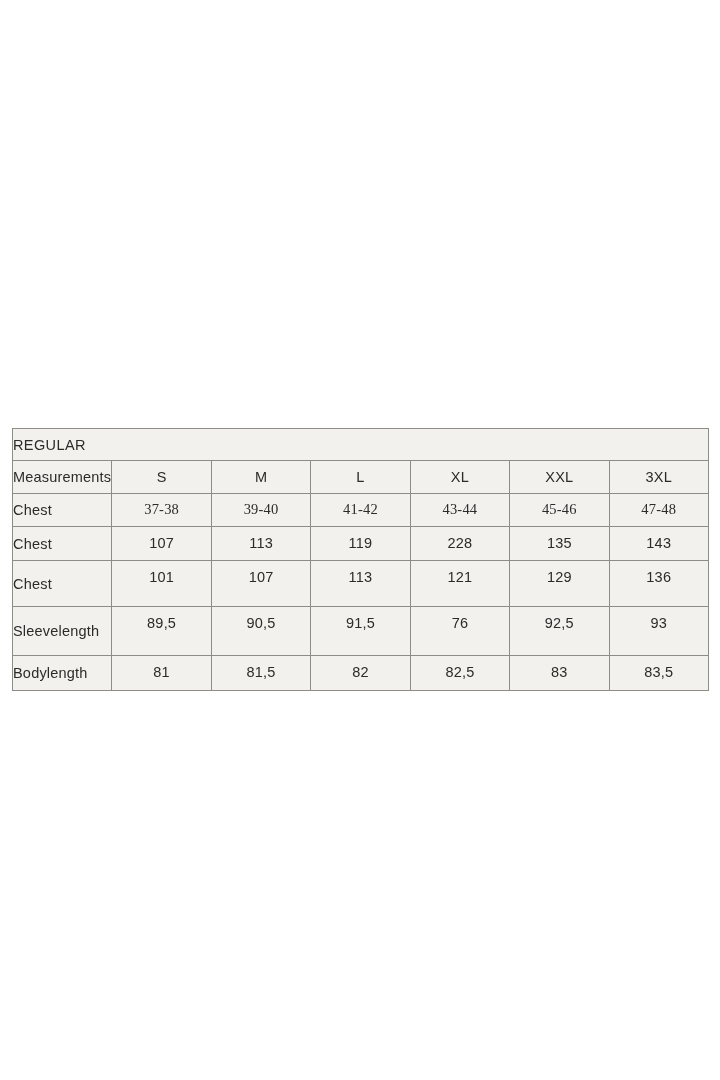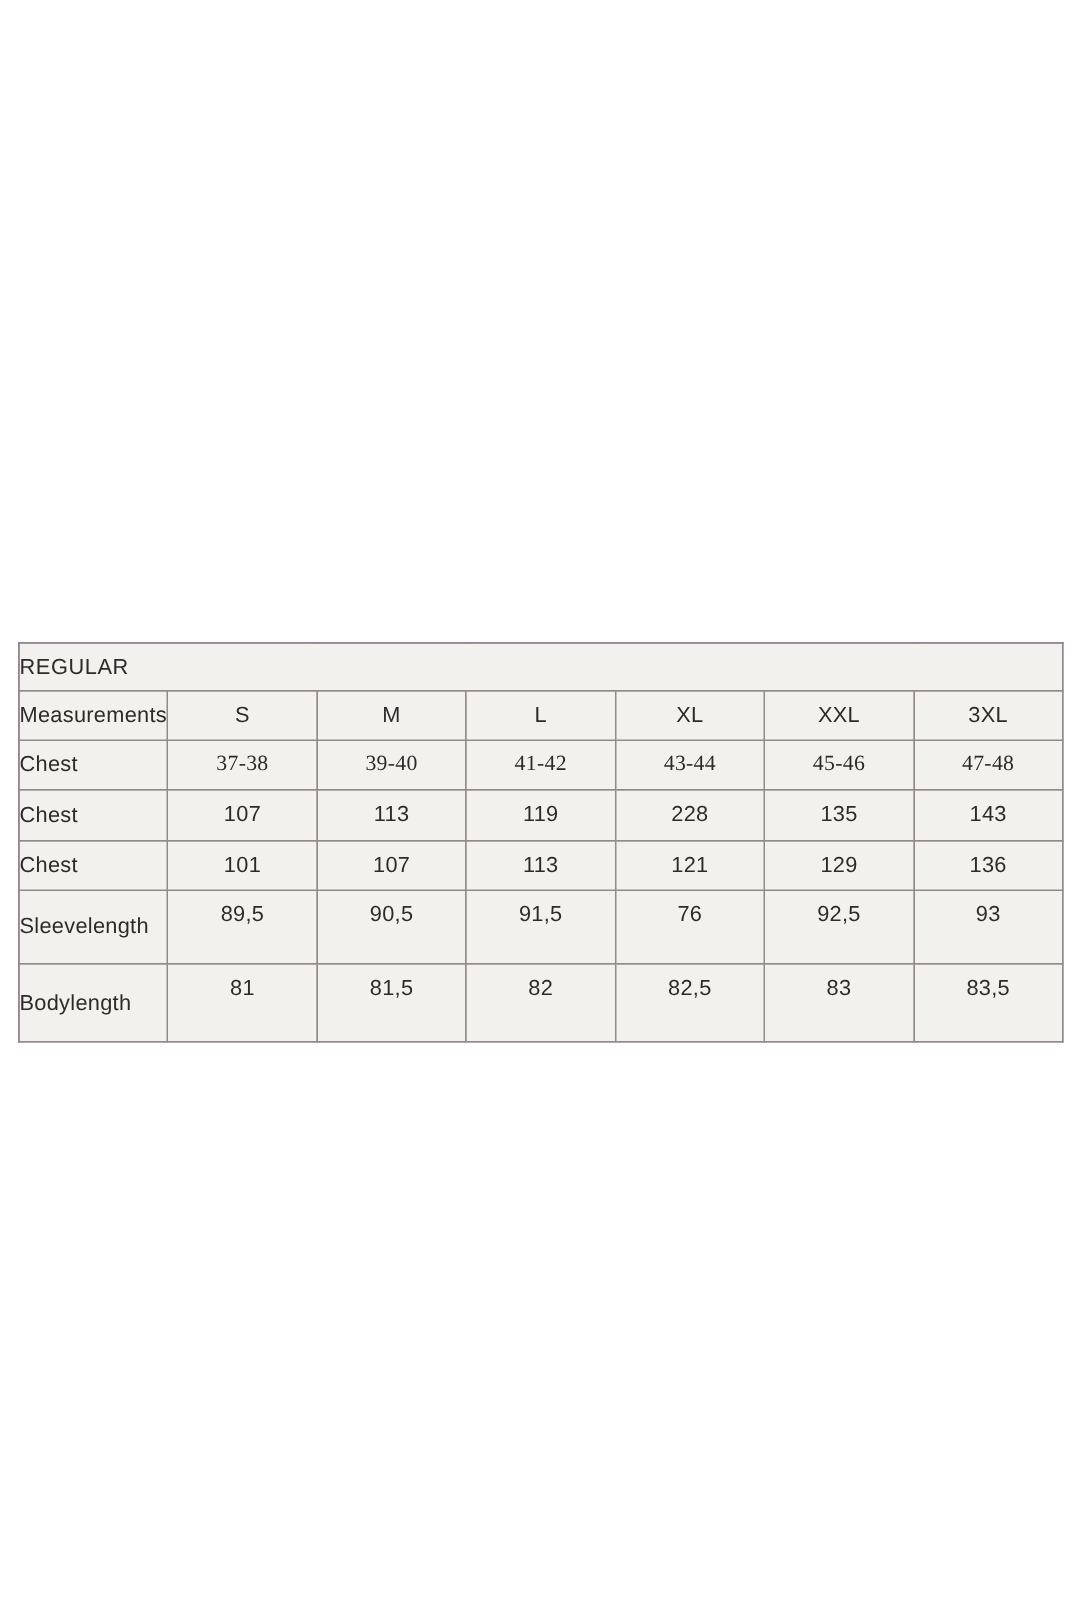--- a/index.html
+++ b/index.html
@@ -18,21 +18,21 @@
   .size-chart {
     position: absolute;
     left: 12px;
     top: 428px;
     width: 697px;
   }
 
   table.chart {
     border-collapse: collapse;
     width: 100%;
-    background: #a21caf;
+    background: #a3a3a3;
     table-layout: fixed;
   }
 
   table.chart td {
     border: 1px solid #8d8d85;
     color: #2b2b2b;
     font-size: 14.5px;
     padding: 0;
     height: 31px;
     vertical-align: middle;
@@ -58,23 +58,23 @@
   }
 
   td.val {
     text-align: center;
     letter-spacing: 0.2px;
   }
 
   
   tr.r-size td.val    { padding-bottom: 1px; font-family: Liberation Serif, serif; }
   tr.r-chest td.val   { padding-bottom: 2px; }
-  tr.r-waist td.val   { padding-bottom: 1px; }
+  tr.r-waist td.val   { padding-bottom: 14px; }
   tr.r-sleeve td.val  { padding-bottom: 17px; }
-  tr.r-body td.val    { padding-bottom: 20px; }
+  tr.r-body td.val    { padding-bottom: 3px; }
 
   tr.r-head td.val    { padding-bottom: 1px; }
 </style>
 </head>
 <body>
 
 <div class="size-chart">
   <table class="chart">
     <tbody>
       <tr>

